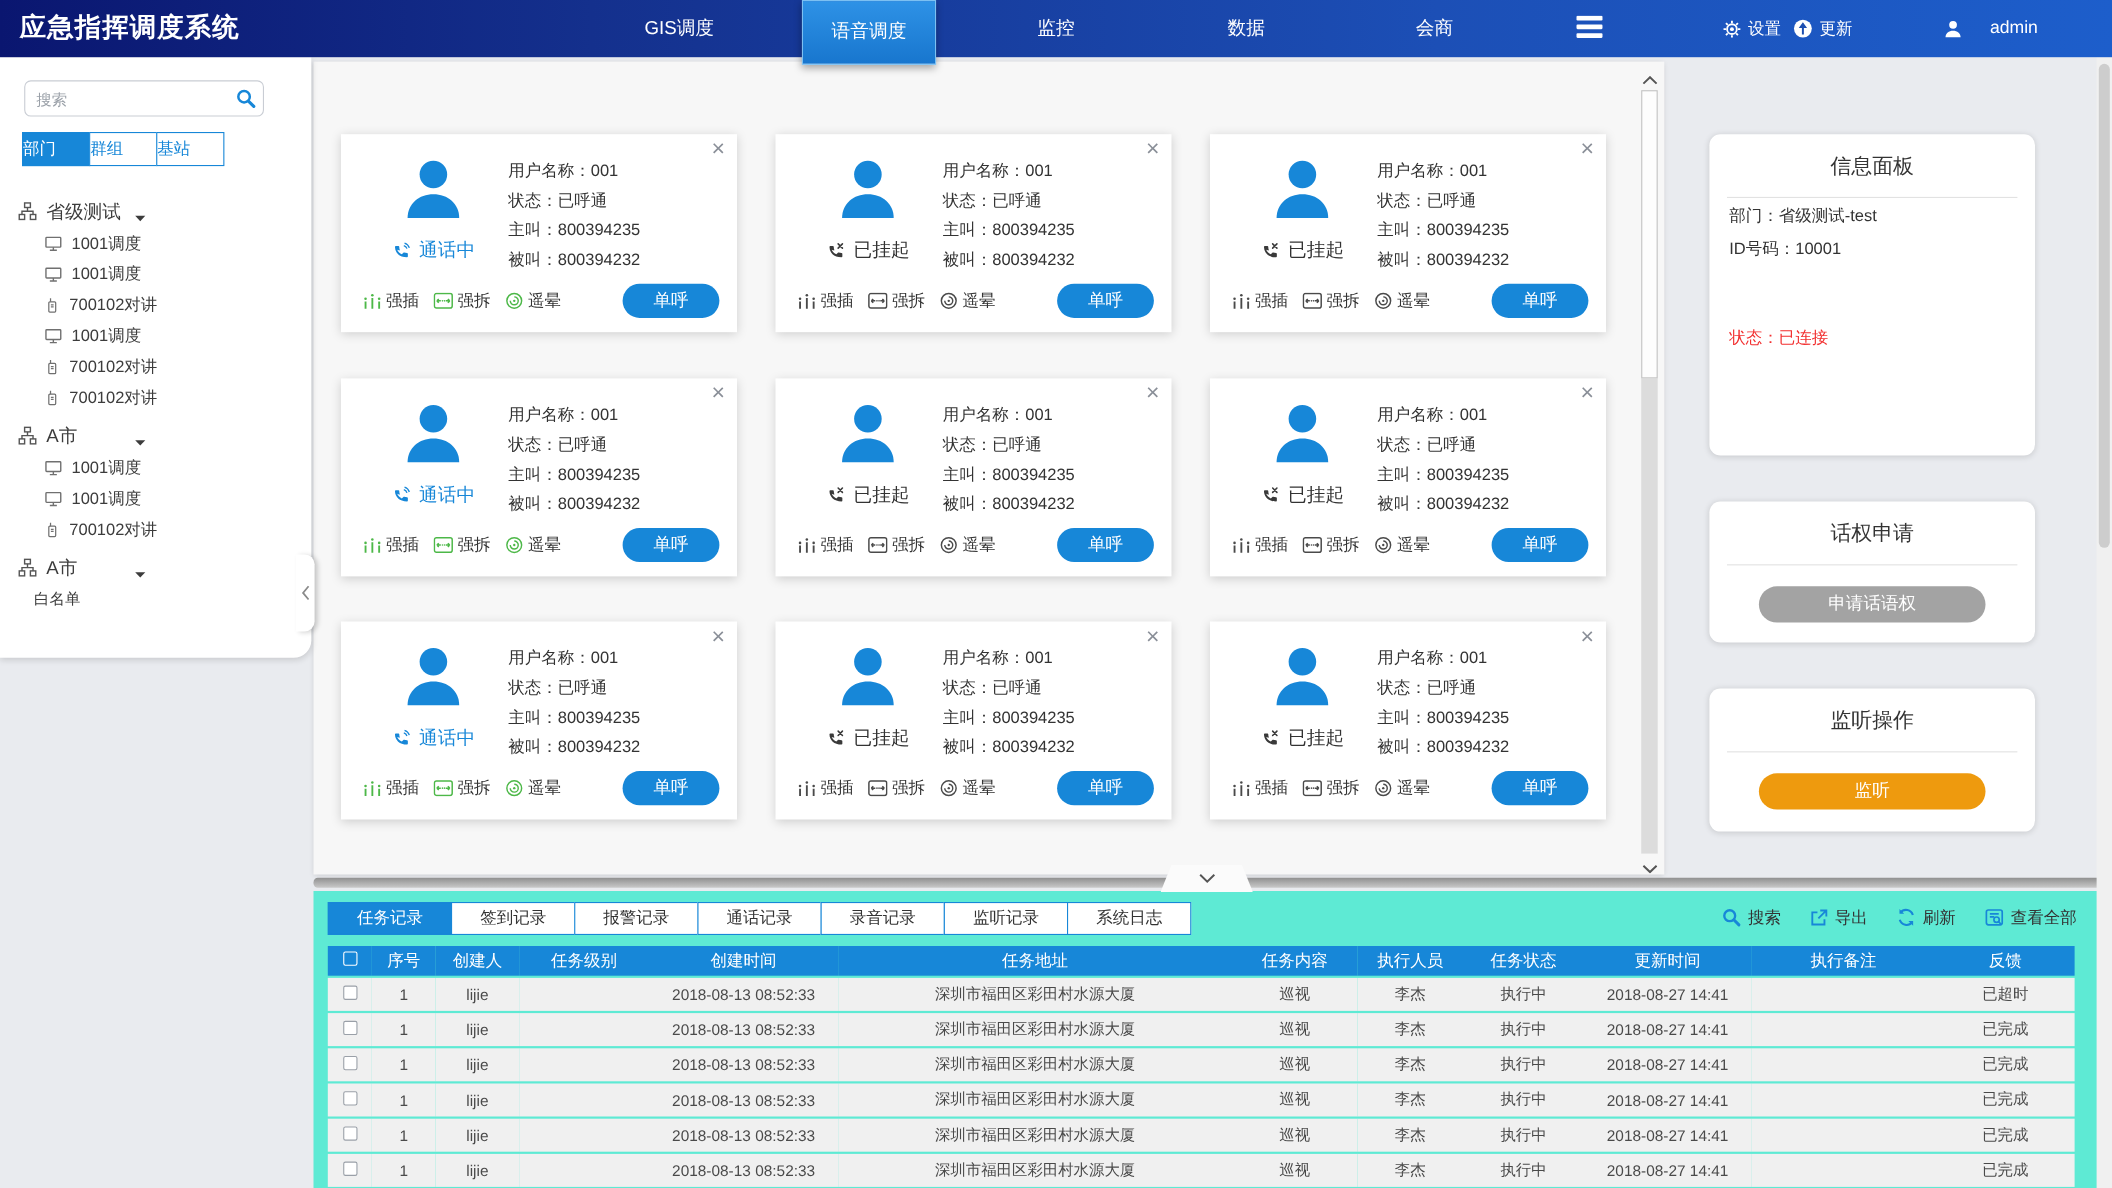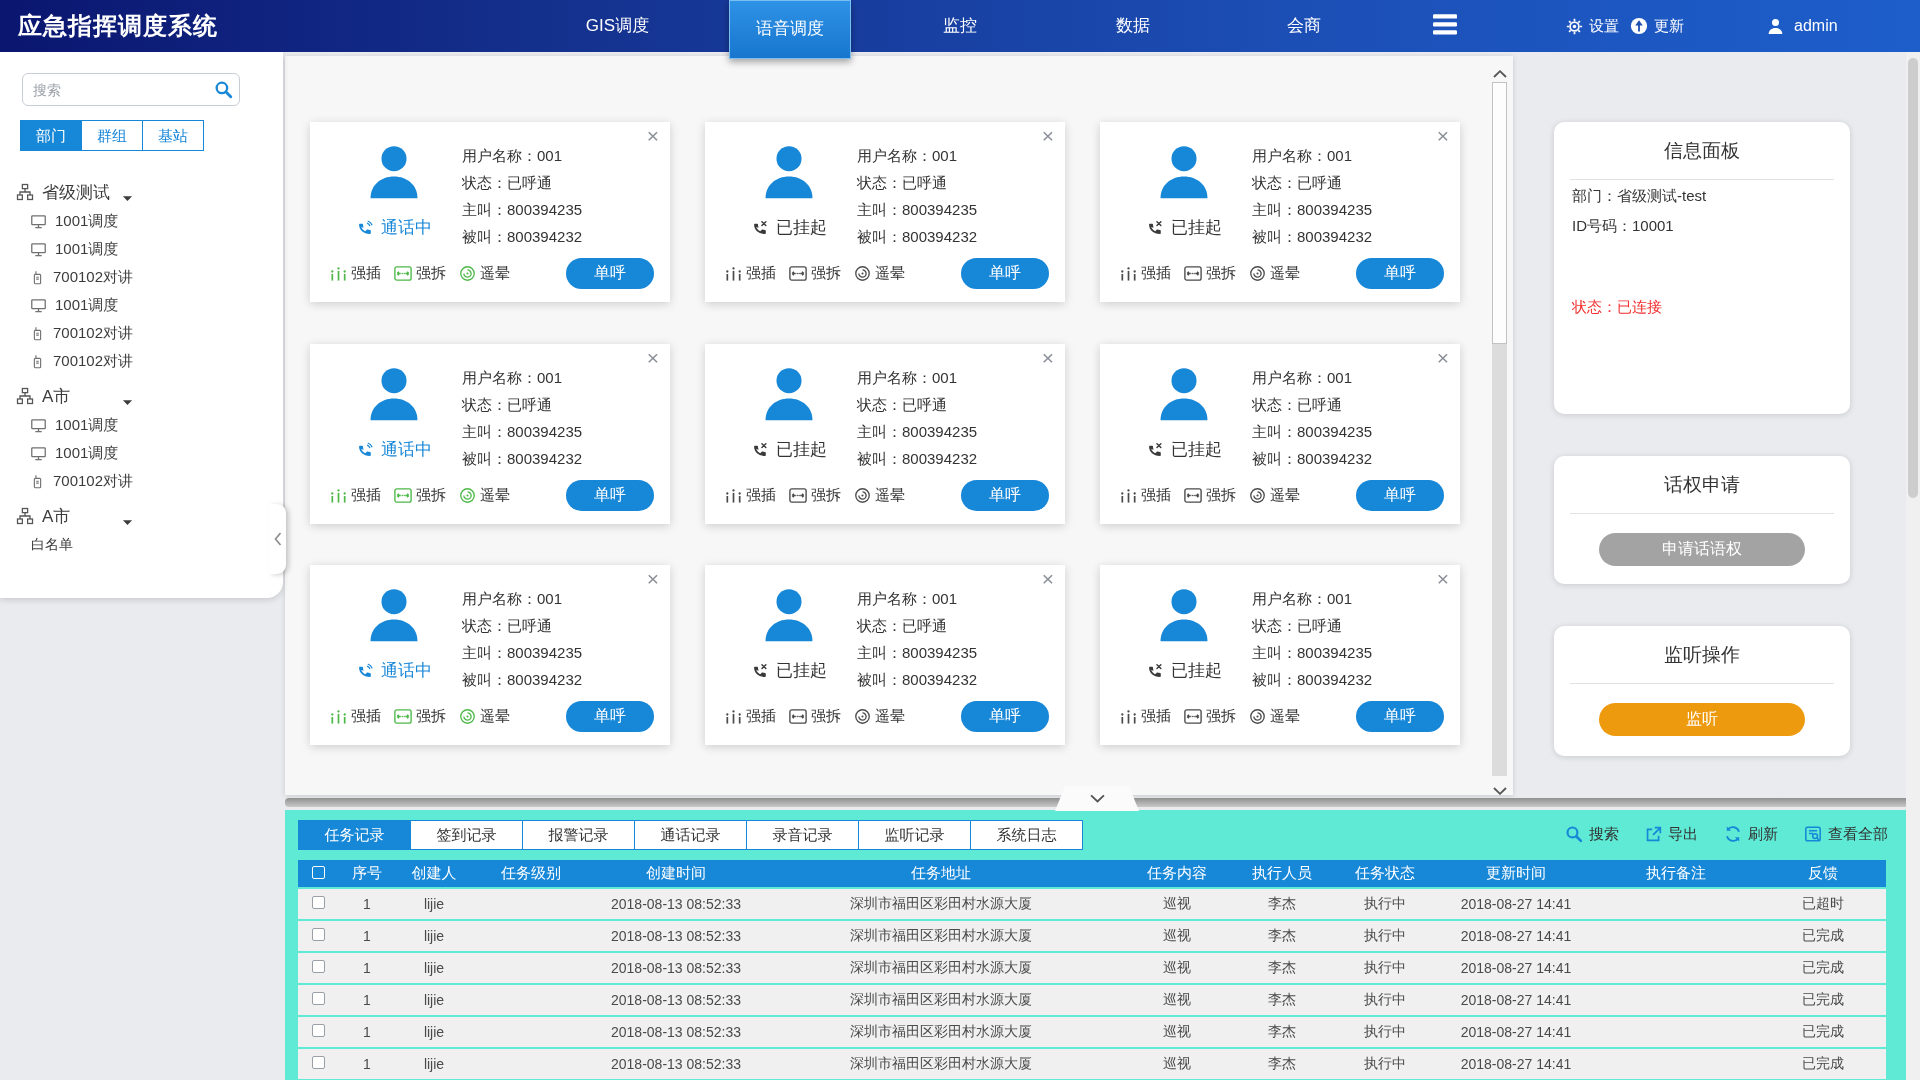--- a/index.html
+++ b/index.html
@@ -14,41 +14,41 @@
     color:#fff; font-size:24px; font-weight:bold; letter-spacing:1px; }
   .nav-item { position:absolute; top:0; height:52px; line-height:52px; text-align:center;
     color:#fff; font-size:17px; cursor:pointer; }
   .nav-item.active { top:0; height:59px; line-height:56px;
     background:linear-gradient(180deg,#2e92e6,#1876ce); border:1px solid #7cc0f2;
     box-shadow:0 3px 7px rgba(0,0,0,.35); z-index:11; }
   .nav-burger { position:absolute; left:1433px; top:14px; cursor:pointer; }
   .nav-right { position:absolute; top:0; height:52px; display:flex; align-items:center; gap:6px;
     color:#fff; font-size:15px; cursor:pointer; }
   #nav-settings { left:1566px; } #nav-update { left:1630px; }
-  #nav-user { left:1766px; font-size:16px; gap:9px; }
+  #nav-user { left:1766px; font-size:16px; gap:24px; }
 
   
   .sidebar { position:absolute; left:0; top:52px; width:283px; height:546px; background:#fff;
     border-radius:0 0 16px 0; box-shadow:0 2px 6px rgba(0,0,0,.14); padding-top:21px; z-index:5; }
   .search-box { position:relative; width:218px; margin-left:22px; }
   .search-box input { width:100%; height:33px; border:1px solid #c9cdd4; border-radius:6px;
     padding:0 34px 0 10px; font-size:14px; color:#555; outline:none; font-family:inherit; background:#fff; }
   .search-box input::placeholder { color:#9aa0a8; }
   .search-box .icon { position:absolute; right:7px; top:7px; }
   .side-tabs { display:flex; margin:14px 0 0 20px; }
-  .side-tab { width:62px; height:31px; line-height:29px; text-align:center; font-size:15px;
+  .side-tab { width:62px; height:31px; line-height:29px; font-size:15px;
     border:1px solid #1787d8; color:#1787d8; background:#fff; cursor:pointer; margin-left:-1px; }
   .side-tab:first-child { margin-left:0; }
   .side-tab.active { background:#1787d8; color:#fff; }
   .tree { margin-top:26px; }
   .tree-group { position:relative; height:30px; display:flex; align-items:center; gap:8px;
     padding-left:16px; font-size:17px; color:#3c3c3c; cursor:pointer; margin-top:6px; }
   .tree-group:first-child { margin-top:0; }
   .tree-group .caret { position:absolute; left:122px; top:11px; }
-  .tree-item { height:28px; display:flex; align-items:center; gap:8px; padding-left:30px;
+  .tree-item { height:28px; display:flex; align-items:center; gap:8px; padding-left:40px;
     font-size:15px; color:#3c3c3c; cursor:pointer; }
   .tree-item.noicon { padding-left:31px; font-size:14px; }
   .collapse-handle { position:absolute; right:-3px; top:452px; width:17px; height:70px; background:#fff;
     border-radius:0 9px 9px 0; box-shadow:3px 1px 5px rgba(0,0,0,.18); display:flex;
     align-items:center; justify-content:center; cursor:pointer; }
 
   
   .main-panel { position:absolute; left:285px; top:56px; width:1228px; height:739px;
     background:#f7f7f7; box-shadow:0 1px 5px rgba(0,0,0,.15); }
   .card { position:absolute; width:360px; height:180px; background:#fff;

